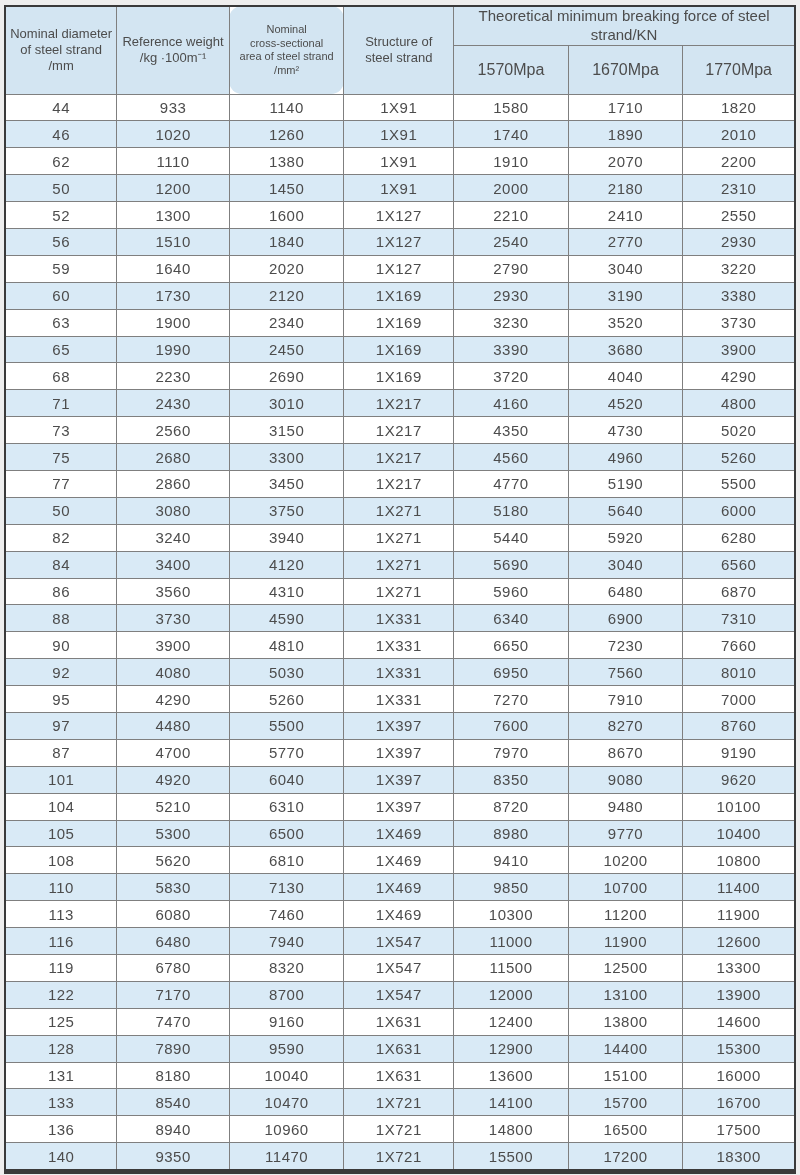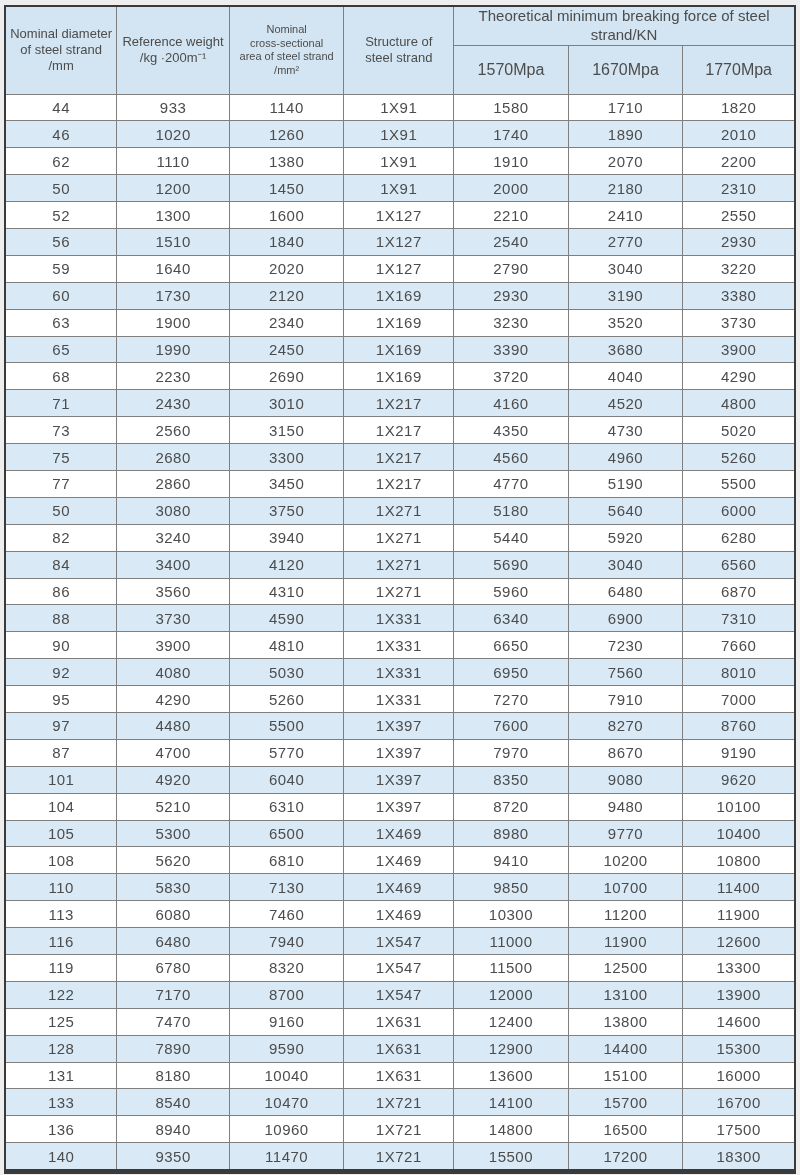--- a/index.html
+++ b/index.html
@@ -31,21 +31,21 @@
     padding: 0 2px;
     overflow: hidden;
   }
   .spec-table thead th {
     background: #d3e5f2;
     font-weight: normal;
     white-space: pre-line;
     line-height: 1.25;
   }
   th.h-main { font-size: 13px; }
-  th.h-small { font-size: 11px; line-height: 1.3; }
+  th.h-small { font-size: 11px; line-height: 1.3; border-radius: 13px; }
   th.h-group { font-size: 15px; height: 30px; }
   th.h-mpa { font-size: 16px; height: 48px; }
   .spec-table tbody td {
     height: 25.9px;
     font-size: 15px;
     letter-spacing: 0.5px;
     background: #ffffff;
   }
   .spec-table tbody tr:nth-child(even) td {
     background: #d9eaf6;
@@ -64,21 +64,21 @@
       <col style="width:14.5%">
       <col style="width:14.5%">
       <col style="width:14.2%">
     </colgroup>
     <thead>
       <tr>
         <th class="h-main" rowspan="2">Nominal diameter
 of steel strand
 /mm</th>
         <th class="h-main" rowspan="2">Reference weight
-/kg ·200m⁻¹</th>
+/kg ·100m⁻¹</th>
         <th class="h-small" rowspan="2">Nominal
 cross-sectional
 area of steel strand
 /mm²</th>
         <th class="h-main" rowspan="2">Structure of
 steel strand</th>
         <th class="h-group" colspan="3">Theoretical minimum breaking force of steel strand/KN</th>
       </tr>
       <tr>
         <th class="h-mpa">1570Mpa</th>

